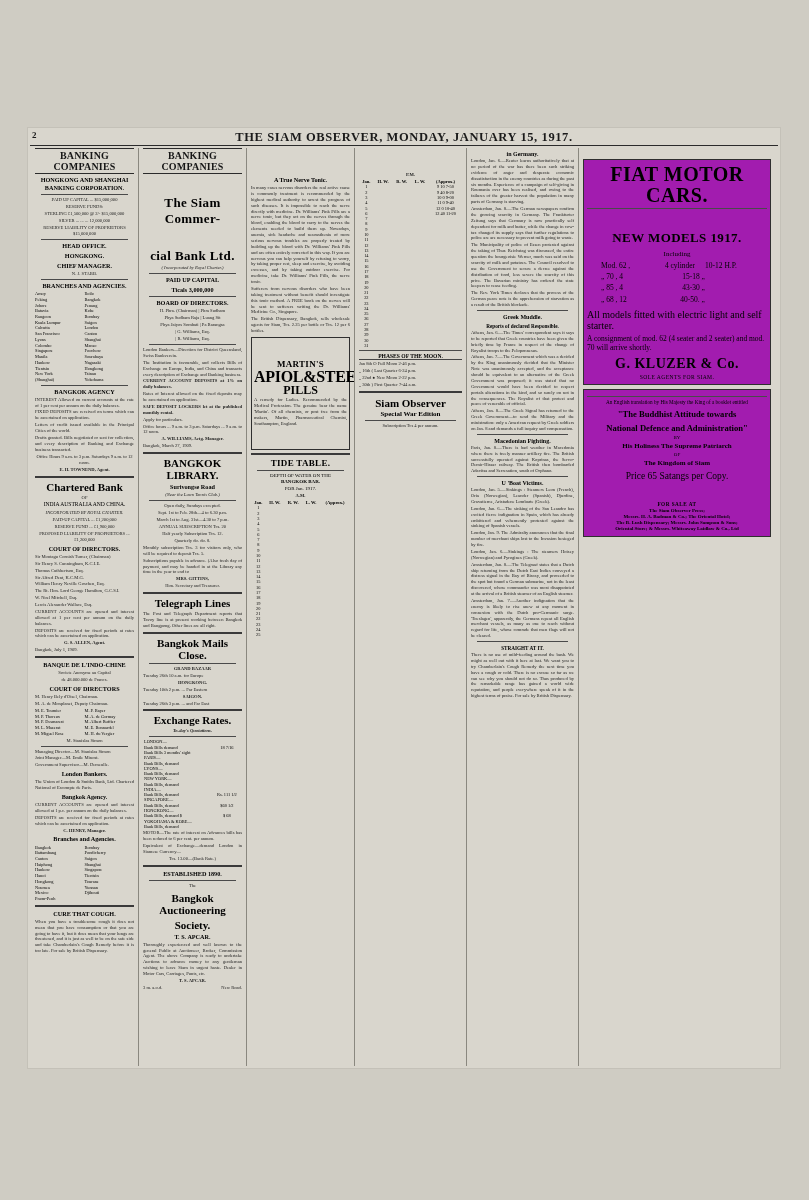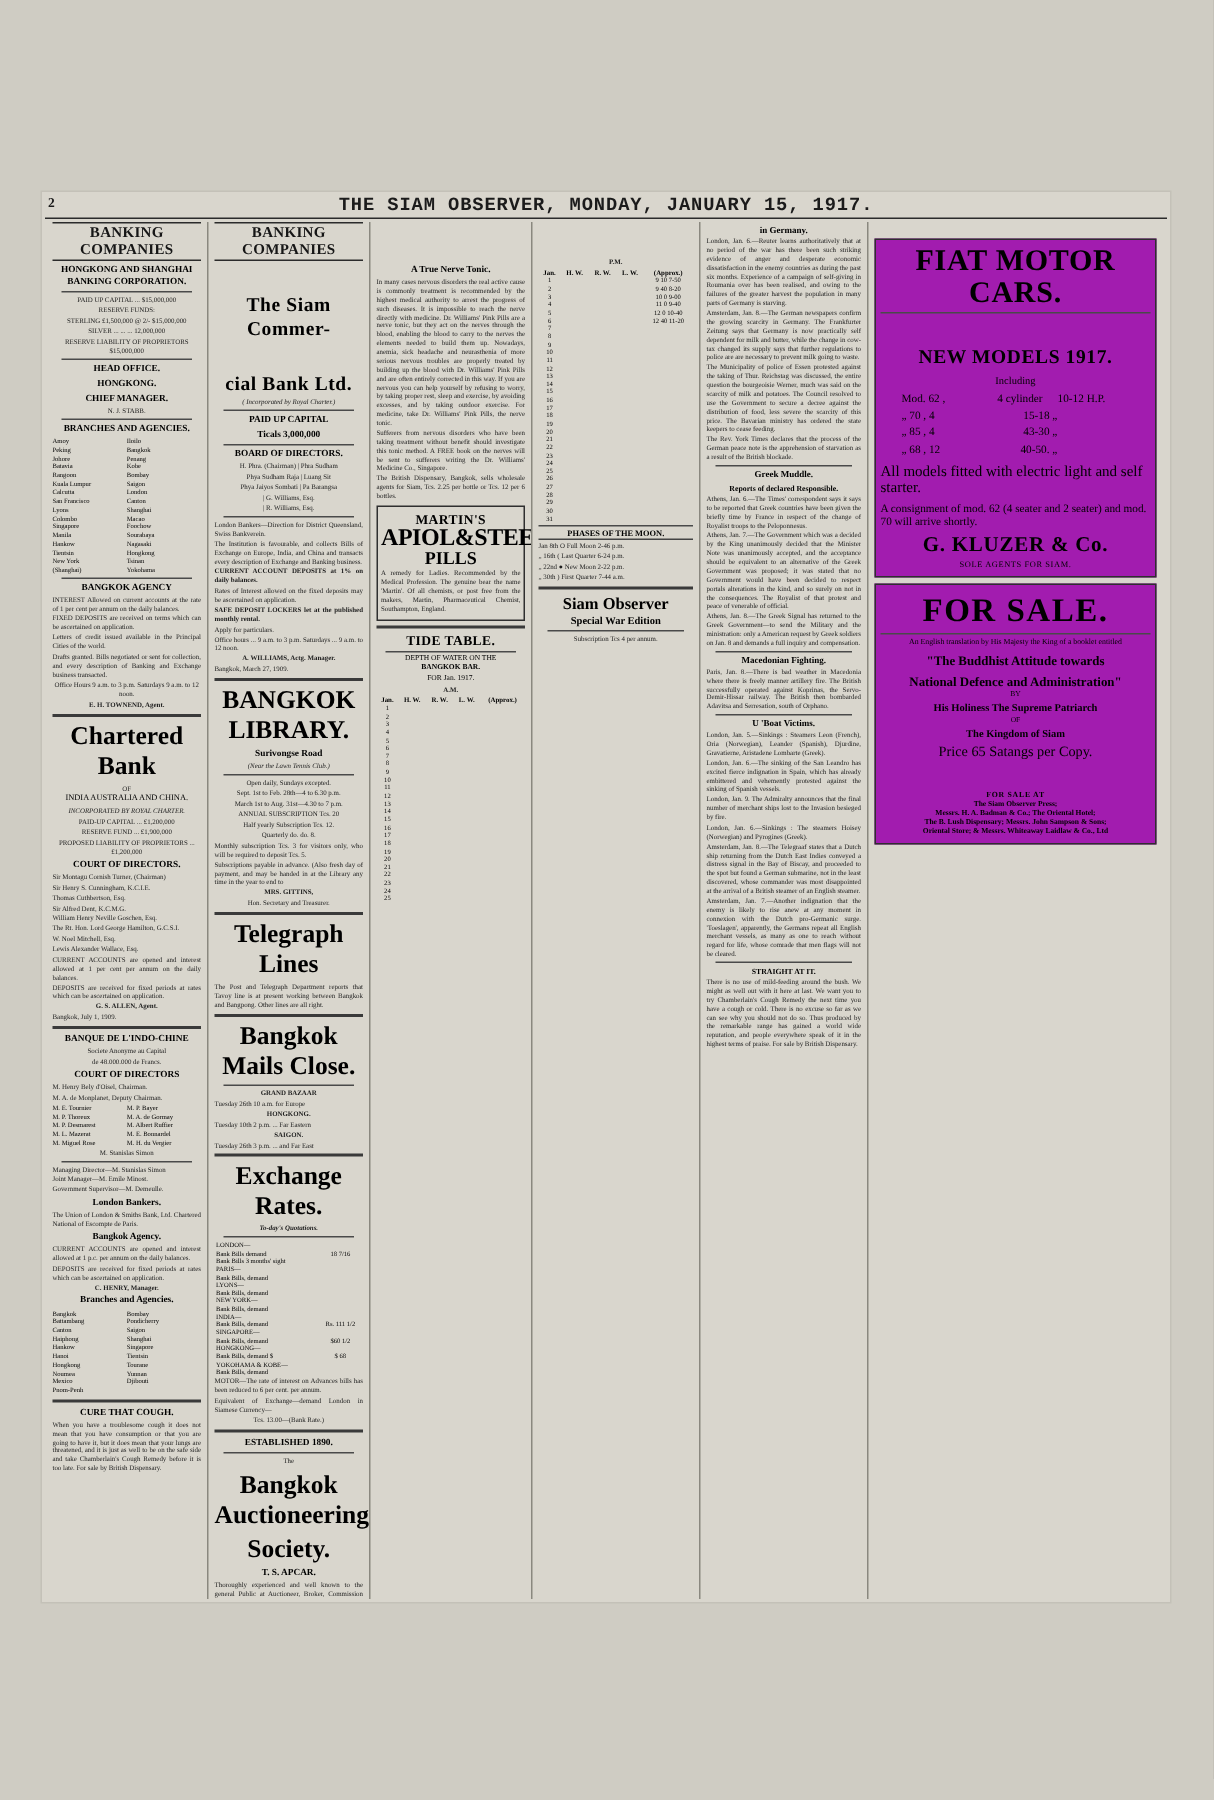--- a/index.html
+++ b/index.html
@@ -16,21 +16,20 @@
     box-shadow:0 0 0 1px #c4c1b8;
   }
   .masthead{
     position:absolute;left:0;top:0;width:100%;
     text-align:center;
     font-weight:bold;
     font-size:12.5px;
     letter-spacing:.6px;
     padding-top:2px;
     color:#1b1b1b;
-    font-family:Liberation Mono, monospace;
   }
   .pagenum{
     position:absolute;left:4px;top:2px;font-size:9px;font-weight:bold;color:#1b1b1b;
   }
   .rule{
     position:absolute;left:2px;right:2px;top:17px;border-top:1px solid #2b2b2b;
   }
   .cols{
     position:absolute;left:3px;top:20px;right:3px;bottom:2px;
     display:flex;
@@ -56,21 +55,21 @@
     letter-spacing:.2px;
     border-top:1px solid #2b2b2b;
     border-bottom:1px solid #2b2b2b;
     padding:1px 0;
     margin-bottom:2px;
     color:#161616;
   }
   .hd2{
     font-weight:bold;
     text-align:center;
-    font-size:17px;
+    font-size:11px;
     margin:3px 0 2px;
   }
   .sub{
     text-align:center;
     font-size:5.6px;
     line-height:1.35;
     margin:1px 0;
   }
   .subb{
     text-align:center;
@@ -141,21 +140,21 @@
   }
   .fs-line{text-align:center;font-size:5.2px;line-height:1.35;margin:2px 6px;}
   .fs-title{
     text-align:center;font-weight:bold;font-size:8.6px;line-height:1.3;margin:3px 2px 1px;
   }
   .fs-sm{text-align:center;font-size:5px;margin:1px 0;}
   .fs-md{text-align:center;font-size:7px;font-weight:bold;margin:2px 0;}
   .fs-price{text-align:center;font-size:9.5px;margin:4px 0 20px;}
   .fs-at{text-align:center;font-size:5.2px;font-weight:bold;letter-spacing:.5px;margin:3px 0 1px;}
   .pills-ad{
-    border:1px solid #2f2f2f;margin:3px 0;padding:3px 2px;text-align:center;
+    border:1px solid #2f2f2f;margin:3px 0;padding:21px 2px;text-align:center;
   }
   .pills-ad .b1{font-weight:bold;font-size:9px;letter-spacing:.3px;}
   .pills-ad .b2{font-weight:bold;font-size:16px;letter-spacing:-.3px;line-height:.95;}
   .pills-ad .b3{font-weight:bold;font-size:12px;line-height:1;}
   .obs{
     text-align:center;font-weight:bold;font-size:11px;margin-top:4px;
   }
   .obs2{text-align:center;font-weight:bold;font-size:7px;margin-top:1px;}
   .ital{font-style:italic;}
   .ctr{text-align:center;}
@@ -996,21 +995,20 @@
               <span class="n">40-50. „</span>
             </div>
           </div>
           <div style="font-size:10px;margin-top:4px">All models fitted with electric light and self starter.</div>
           <div style="font-size:7.5px;margin-top:3px">A consignment of mod. 62 (4 seater and 2 seater) and mod. 70 will arrive shortly.</div>
           <div class="sig">G. KLUZER &amp; Co.</div>
           <div class="sagent">SOLE AGENTS FOR SIAM.</div>
         </div>
 
         <div class="ad-box">
-          <div class="forsale">FOR SALE.</div>
           <div class="hrf"></div>
           <div class="fs-line">An English translation by His Majesty the King of a booklet entitled</div>
           <div class="fs-title">"The Buddhist Attitude towards</div>
           <div class="fs-title">National Defence and Administration"</div>
           <div class="fs-sm">BY</div>
           <div class="fs-md">His Holiness The Supreme Patriarch</div>
           <div class="fs-sm">OF</div>
           <div class="fs-md">The Kingdom of Siam</div>
           <div class="fs-price">Price 65 Satangs per Copy.</div>
           <div class="fs-at">FOR SALE AT</div>

